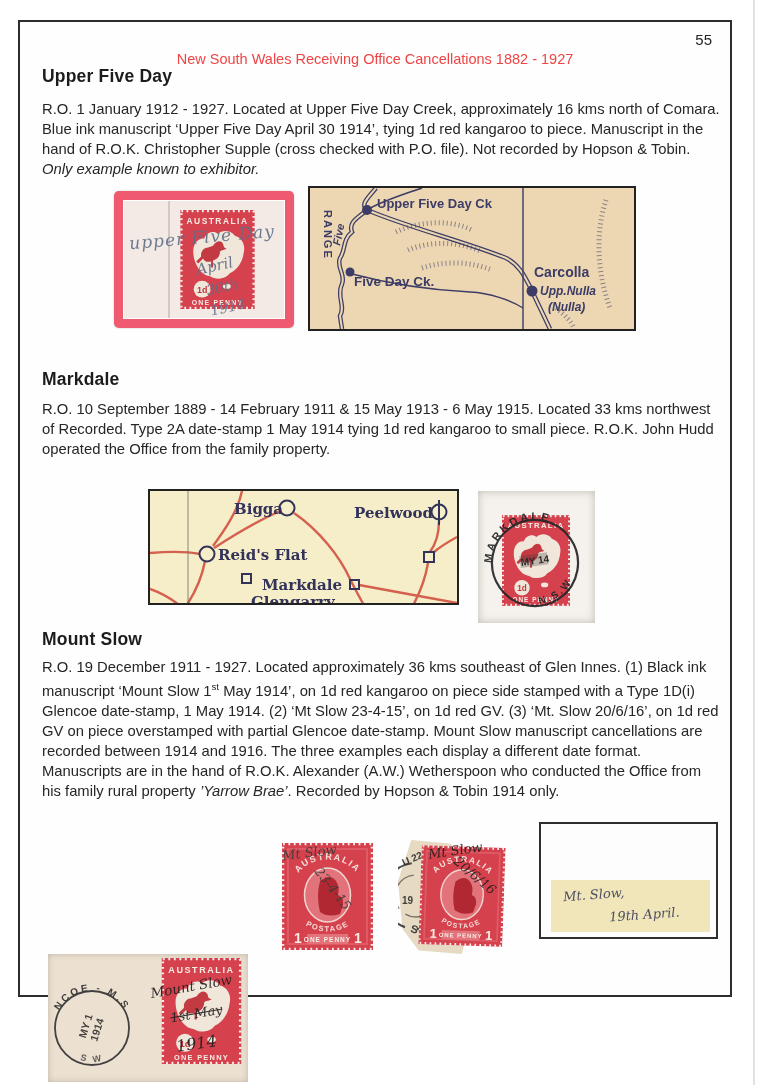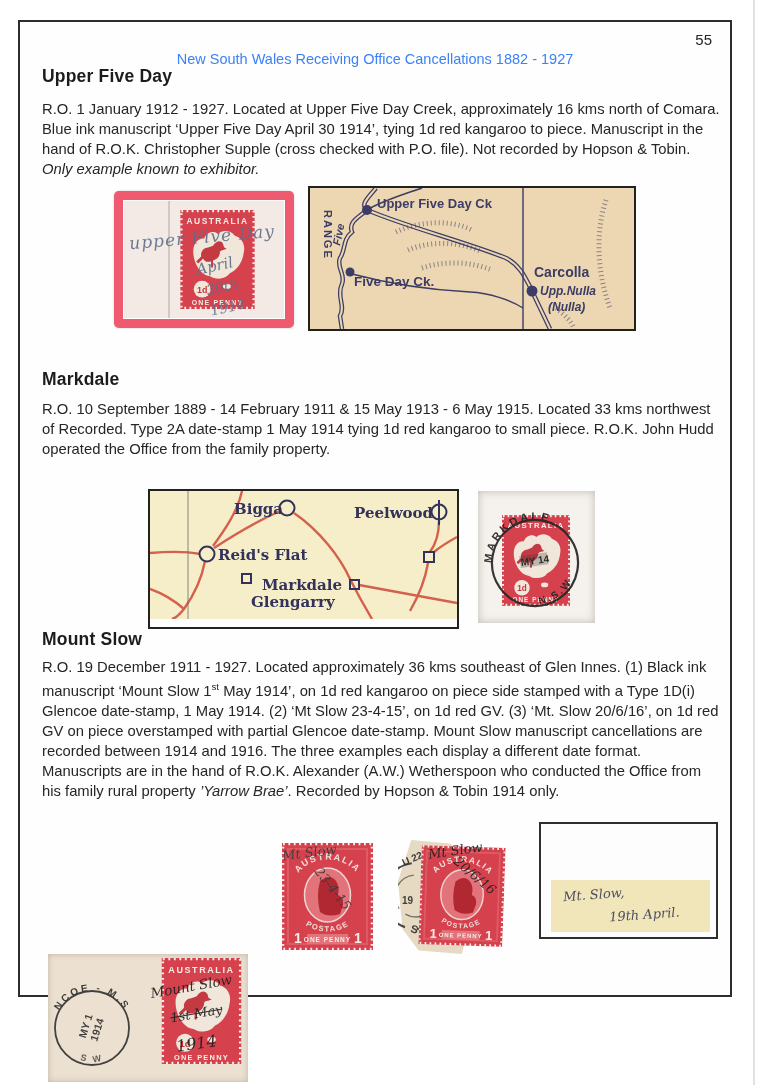--- a/index.html
+++ b/index.html
@@ -1,21 +1,21 @@
 <!DOCTYPE html>
 <html><head>
 <meta charset="utf-8">
 <style>
   *{margin:0;padding:0;box-sizing:border-box}
   html,body{background:#ffffff}
   body{width:768px;height:1085px;position:relative;font-family:"Liberation Sans",sans-serif;overflow:hidden}
   .frame{position:absolute;left:18px;top:20px;width:714px;height:977px;border:2px solid #2e2d2b;background:#fefefe}
   .edge-artifact{position:absolute;left:753px;top:0;width:2px;height:1085px;background:#c9c9c9;opacity:.55}
   .pageno{position:absolute;top:9px;right:18px;font-size:15px;color:#242424}
-  .hdr{position:absolute;top:29px;left:0;width:100%;text-align:center;font-size:14.5px;color:#3b82f6}
+  .hdr{position:absolute;top:29px;left:0;width:100%;text-align:center;font-size:14.5px;color:#ef4444}
   .sect{position:absolute;left:22px;font-size:17.5px;font-weight:bold;color:#1c1c1c;letter-spacing:.2px}
   .para{position:absolute;left:22px;width:678px;font-size:14.8px;line-height:20px;color:#262626}
   .b{font-weight:normal}.i{}.bi{font-weight:normal;font-style:italic}
   .sup{vertical-align:super;font-size:66%}
   .img{position:absolute}
   .ms{position:absolute;font-family:"DejaVu Serif",serif;font-style:italic;white-space:nowrap;pointer-events:none}
   
   .pink-mount{background:#ef5a70;border-radius:5px;padding:9px;box-shadow:0 0 2px rgba(0,0,0,.25)}
   .pink-inner{width:100%;height:100%;background:#f3eae5;border:1px solid #ffffff;position:relative;overflow:hidden}
   .crease{position:absolute;left:44px;top:0;width:2px;height:100%;background:rgba(120,100,95,.25)}
@@ -105,21 +105,21 @@
       <text x="224" y="89" font-size="14" class="maplabel">Carcolla</text>
       <text x="230" y="107" font-size="12" font-style="italic" class="maplabel">Upp.Nulla</text>
       <text x="238" y="123" font-size="12" font-style="italic" class="maplabel">(Nulla)</text>
       <text x="14" y="22" font-size="11" class="maplabel" letter-spacing="2" transform="rotate(90 14 22)">RANGE</text>
     </svg>
   </div>
 
   <div class="sect" style="top:347px">Markdale</div>
   <p class="para" style="top:377px"><span>R.O. 10 September 1889 - 14 February 1911 &amp; 15 May 1913 - 6 May 1915. Located 33 kms northwest of </span><span class="b">Recorded.</span><span> Type 2A date-stamp 1 May 1914 tying 1d red kangaroo to small piece. </span><span class="b">R.O.K. John Hudd</span><span> operated the Office from the family property.</span></p>
 
-  <div class="img mapbox" style="left:128px;top:467px;width:311px;height:140px">
+  <div class="img mapbox" style="left:128px;top:467px;width:311px;height:116px">
     <svg width="307" height="128" viewBox="0 0 307 128">
       <rect width="307" height="128" fill="#f6edc9"></rect>
       <g stroke="#d4604e" stroke-width="2.4" fill="none">
         <path d="M0,62 C24,60 40,61 50,63"></path>
         <path d="M64,57 C90,40 112,28 130,20"></path>
         <path d="M92,0 C88,20 74,40 63,55"></path>
         <path d="M144,22 C170,40 190,66 200,88 C208,104 216,118 222,128"></path>
         <path d="M55,70 C52,86 44,104 34,118 C30,123 26,127 22,128"></path>
         <path d="M0,98 C14,103 26,111 34,118"></path>
         <path d="M289,30 C289,44 285,54 280,61"></path>

